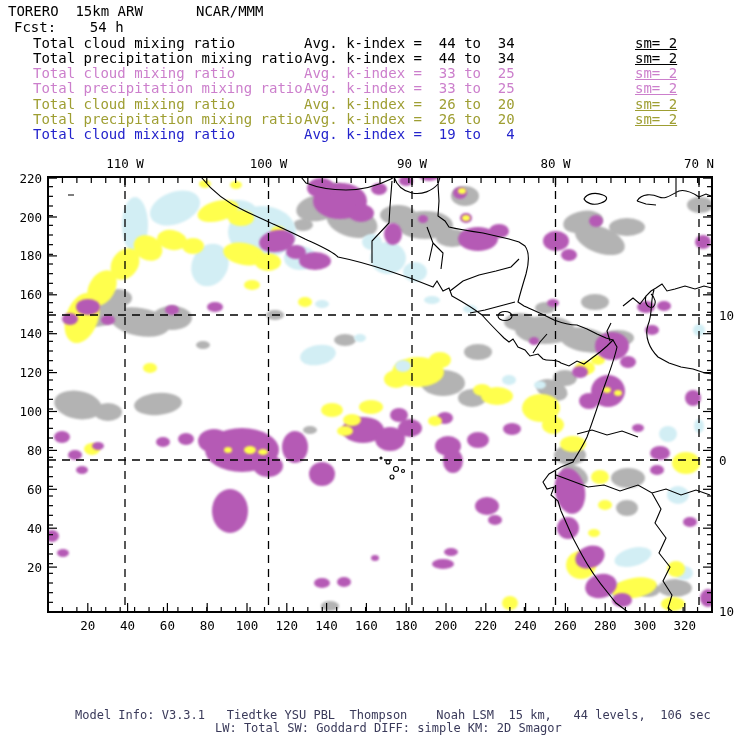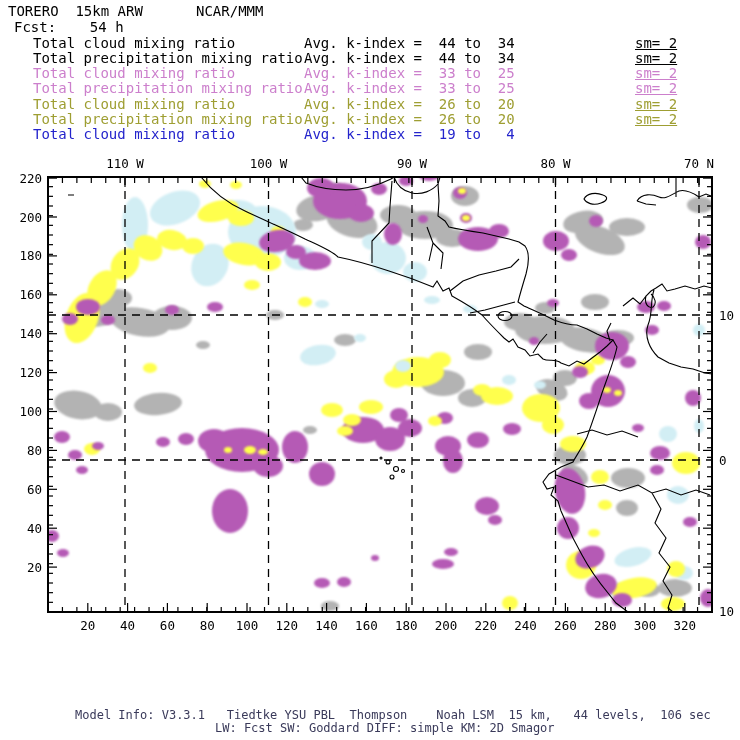--- a/index.html
+++ b/index.html
@@ -571,14 +571,14 @@
         <text x="699" y="168" text-anchor="middle">70 N</text>
         <text x="719" y="319.5" text-anchor="start">10 N</text>
         <text x="719" y="464.5" text-anchor="start">0</text>
         <text x="719" y="615.5" text-anchor="start">10 S</text>
       </g>
 </svg>
 </div>
 
 <div>
   <div class="footer-line" style="left:75px;top:708px">Model Info: V3.3.1   Tiedtke YSU PBL  Thompson    Noah LSM  15 km,   44 levels,  106 sec</div>
-  <div class="footer-line" style="left:215px;top:721px">LW: Fcst SW: Goddard DIFF: simple KM: 2D Smagor</div>
+  <div class="footer-line" style="left:215px;top:721px">LW: Total SW: Goddard DIFF: simple KM: 2D Smagor</div>
 </div>
 
 </body></html>

